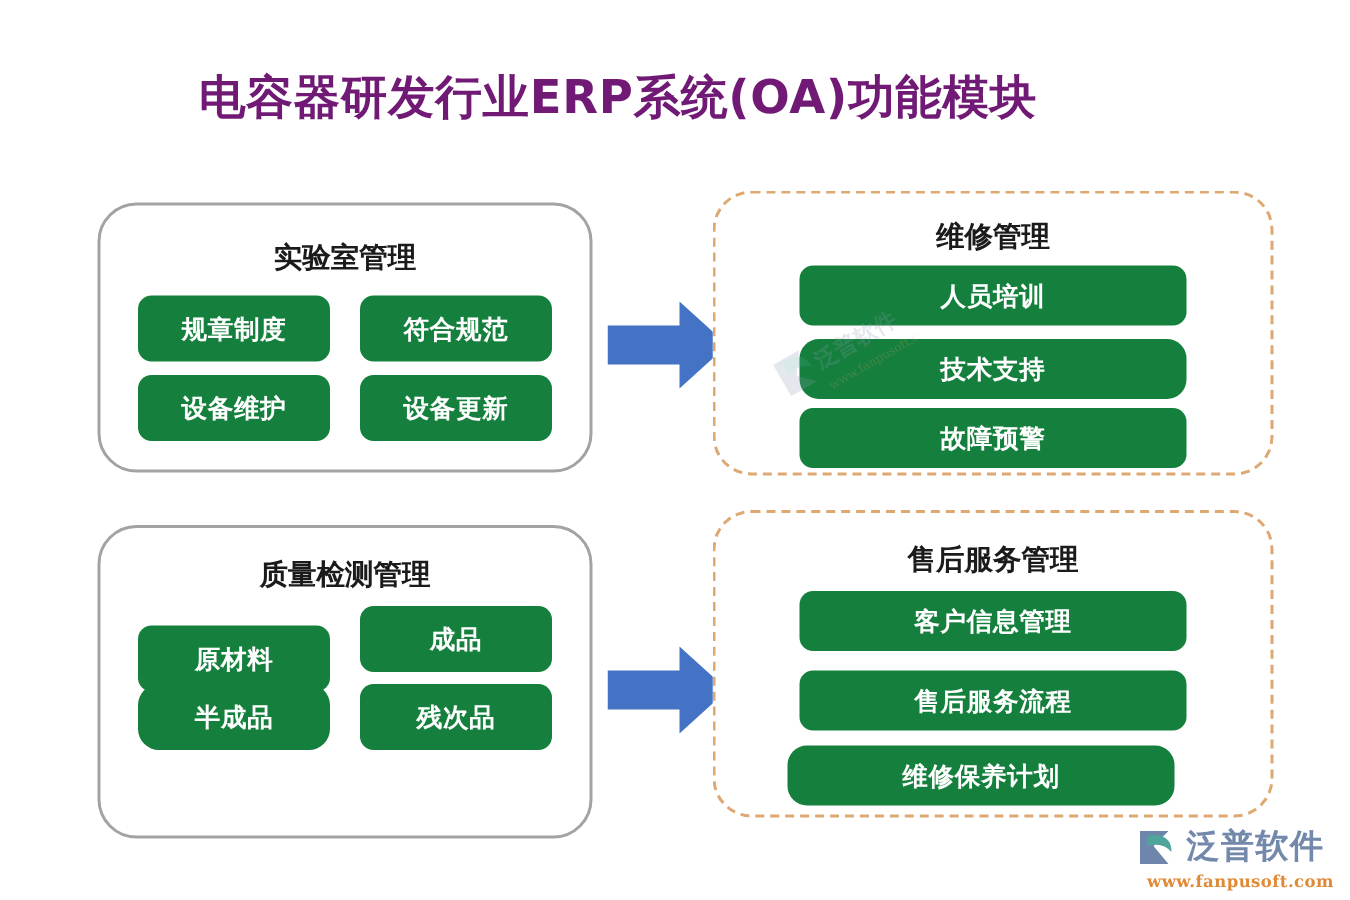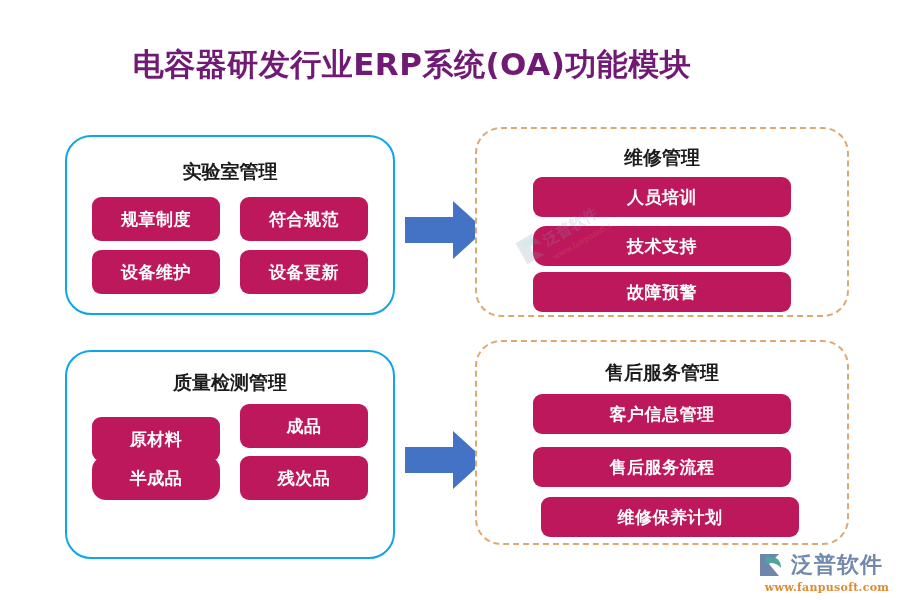--- a/index.html
+++ b/index.html
@@ -30,42 +30,42 @@
   }
 
   
   .module {
     position: absolute;
     box-sizing: border-box;
     border-radius: 26px;
     background: #ffffff;
   }
   .module.solid {
-    border: 2px solid #0ea5e9;
+    border: 2px solid #a3a3a3;
     padding-left: 32px;
   }
   .module.dashed {
     border: 2px dashed #dea873;
   }
   .module-title {
     position: absolute;
     left: 0;
     width: 100%;
     text-align: center;
     font-size: 19px;
     font-weight: bold;
     color: #1b1b1b;
     white-space: nowrap;
   }
 
   
   .chip {
     position: absolute;
     box-sizing: border-box;
-    background: #be185d;
+    background: #15803d;
     border-radius: 9px;
     color: #ffffff;
     font-size: 17px;
     font-weight: bold;
     display: flex;
     align-items: center;
     justify-content: center;
     white-space: nowrap;
     letter-spacing: 0.5px;
   }
@@ -189,21 +189,21 @@
 </div>
 
 <div class="module dashed" style="left:475px; top:340px; width:374px; height:205px;">
 
   <div class="module-title" style="top:18px;">售后服务管理</div>
 
   <div class="chip wide-chip" style="left:56px; top:52px;">客户信息管理</div>
 
   <div class="chip wide-chip" style="left:56px; top:105px;">售后服务流程</div>
 
-  <div class="chip wide-chip" style="left:64px; top:155px;">维修保养计划</div>
+  <div class="chip wide-chip" style="left:48px; top:155px;border-radius:13px;">维修保养计划</div>
 </div>
 
 <div class="brand">
   <div class="brand-row">
     <svg width="30" height="28" viewBox="0 0 30 28">
       <path d="M3 3 L22 3 L12 13 L22 25 L3 25 Z" fill="#6e86ab"></path>
       <path d="M8 6 Q24 4 24 17 Q18 10 8 13 Z" fill="#4fa59b"></path>
     </svg>
     <span class="brand-name">泛普软件</span>
   </div>

